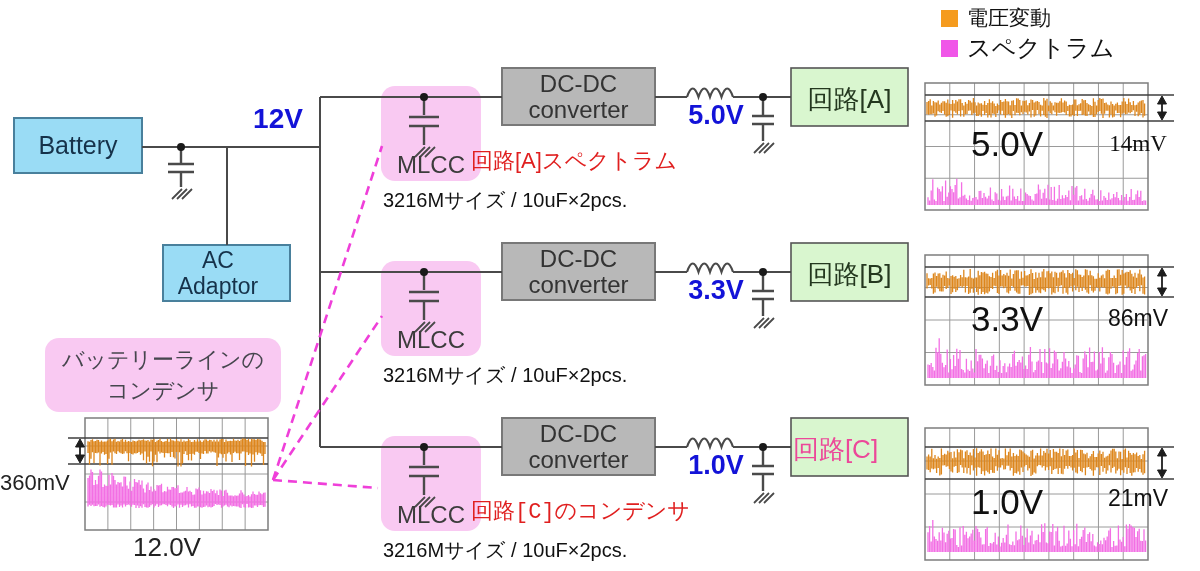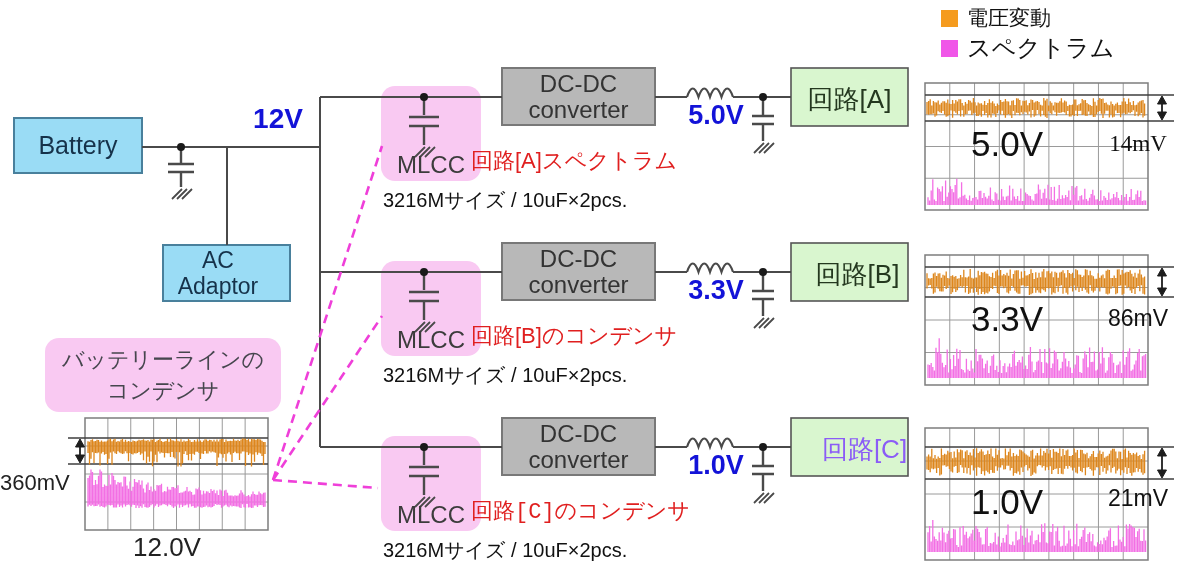--- a/index.html
+++ b/index.html
@@ -166,31 +166,30 @@
   <div class="t ctr" style="left:791px;top:82px;width:117px;font-size:26px;color:#24381f;">回路[A]</div>
   <div class="t red" style="left:471px;top:146px;font-size:22px;">回路[A]スペクトラム</div>
   <div class="t" style="left:383px;top:187px;font-size:20px;">3216Mサイズ / 10uF×2pcs.</div>
 
   <div class="t ctr" style="left:502px;top:246px;width:153px;font-size:24px;line-height:26px;color:#333;">
     <div>DC-DC</div>
     <div>converter</div>
   </div>
   <div class="t ctr" style="left:381px;top:326px;width:100px;font-size:24px;color:#3c3c3c;">MLCC</div>
   <div class="t ctr blue" style="left:676px;top:275px;width:80px;font-size:27px;">3.3V</div>
-  <div class="t ctr" style="left:791px;top:257px;width:133px;font-size:26px;color:#24381f;">回路[B]</div>
-  <div class="t red" style="left:471px;top:321px;font-size:22px;">回路[B]のコンデンサ</div>
+  <div class="t ctr" style="left:791px;top:257px;width:117px;font-size:26px;color:#24381f;">回路[B]</div>
   <div class="t" style="left:383px;top:362px;font-size:20px;">3216Mサイズ / 10uF×2pcs.</div>
 
   <div class="t ctr" style="left:502px;top:421px;width:153px;font-size:24px;line-height:26px;color:#333;">
     <div>DC-DC</div>
     <div>converter</div>
   </div>
   <div class="t ctr" style="left:381px;top:501px;width:100px;font-size:24px;color:#3c3c3c;">MLCC</div>
   <div class="t ctr blue" style="left:676px;top:450px;width:80px;font-size:27px;">1.0V</div>
-  <div class="t ctr" style="left:804px;top:432px;width:121px;font-size:26px;color:#8b5cf6;">回路[C]</div>
+  <div class="t ctr" style="left:775px;top:432px;width:121px;font-size:26px;color:#ec4899;">回路[C]</div>
   <div class="t red" style="left:471px;top:496px;font-size:22px;font-family:Liberation Mono, monospace;">回路[C]のコンデンサ</div>
   <div class="t" style="left:383px;top:537px;font-size:20px;">3216Mサイズ / 10uF×2pcs.</div>
 
   <div class="t ctr" style="left:45px;top:344px;width:236px;font-size:22px;line-height:31px;color:#46464e;">
     <div>バッテリーラインの</div>
     <div>コンデンサ</div>
   </div>
   <div class="t ctr" style="left:0px;top:470px;width:66px;font-size:22px;color:#222;">360mV</div>
   <div class="t ctr" style="left:122px;top:532px;width:90px;font-size:26px;color:#222;">12.0V</div>
 

